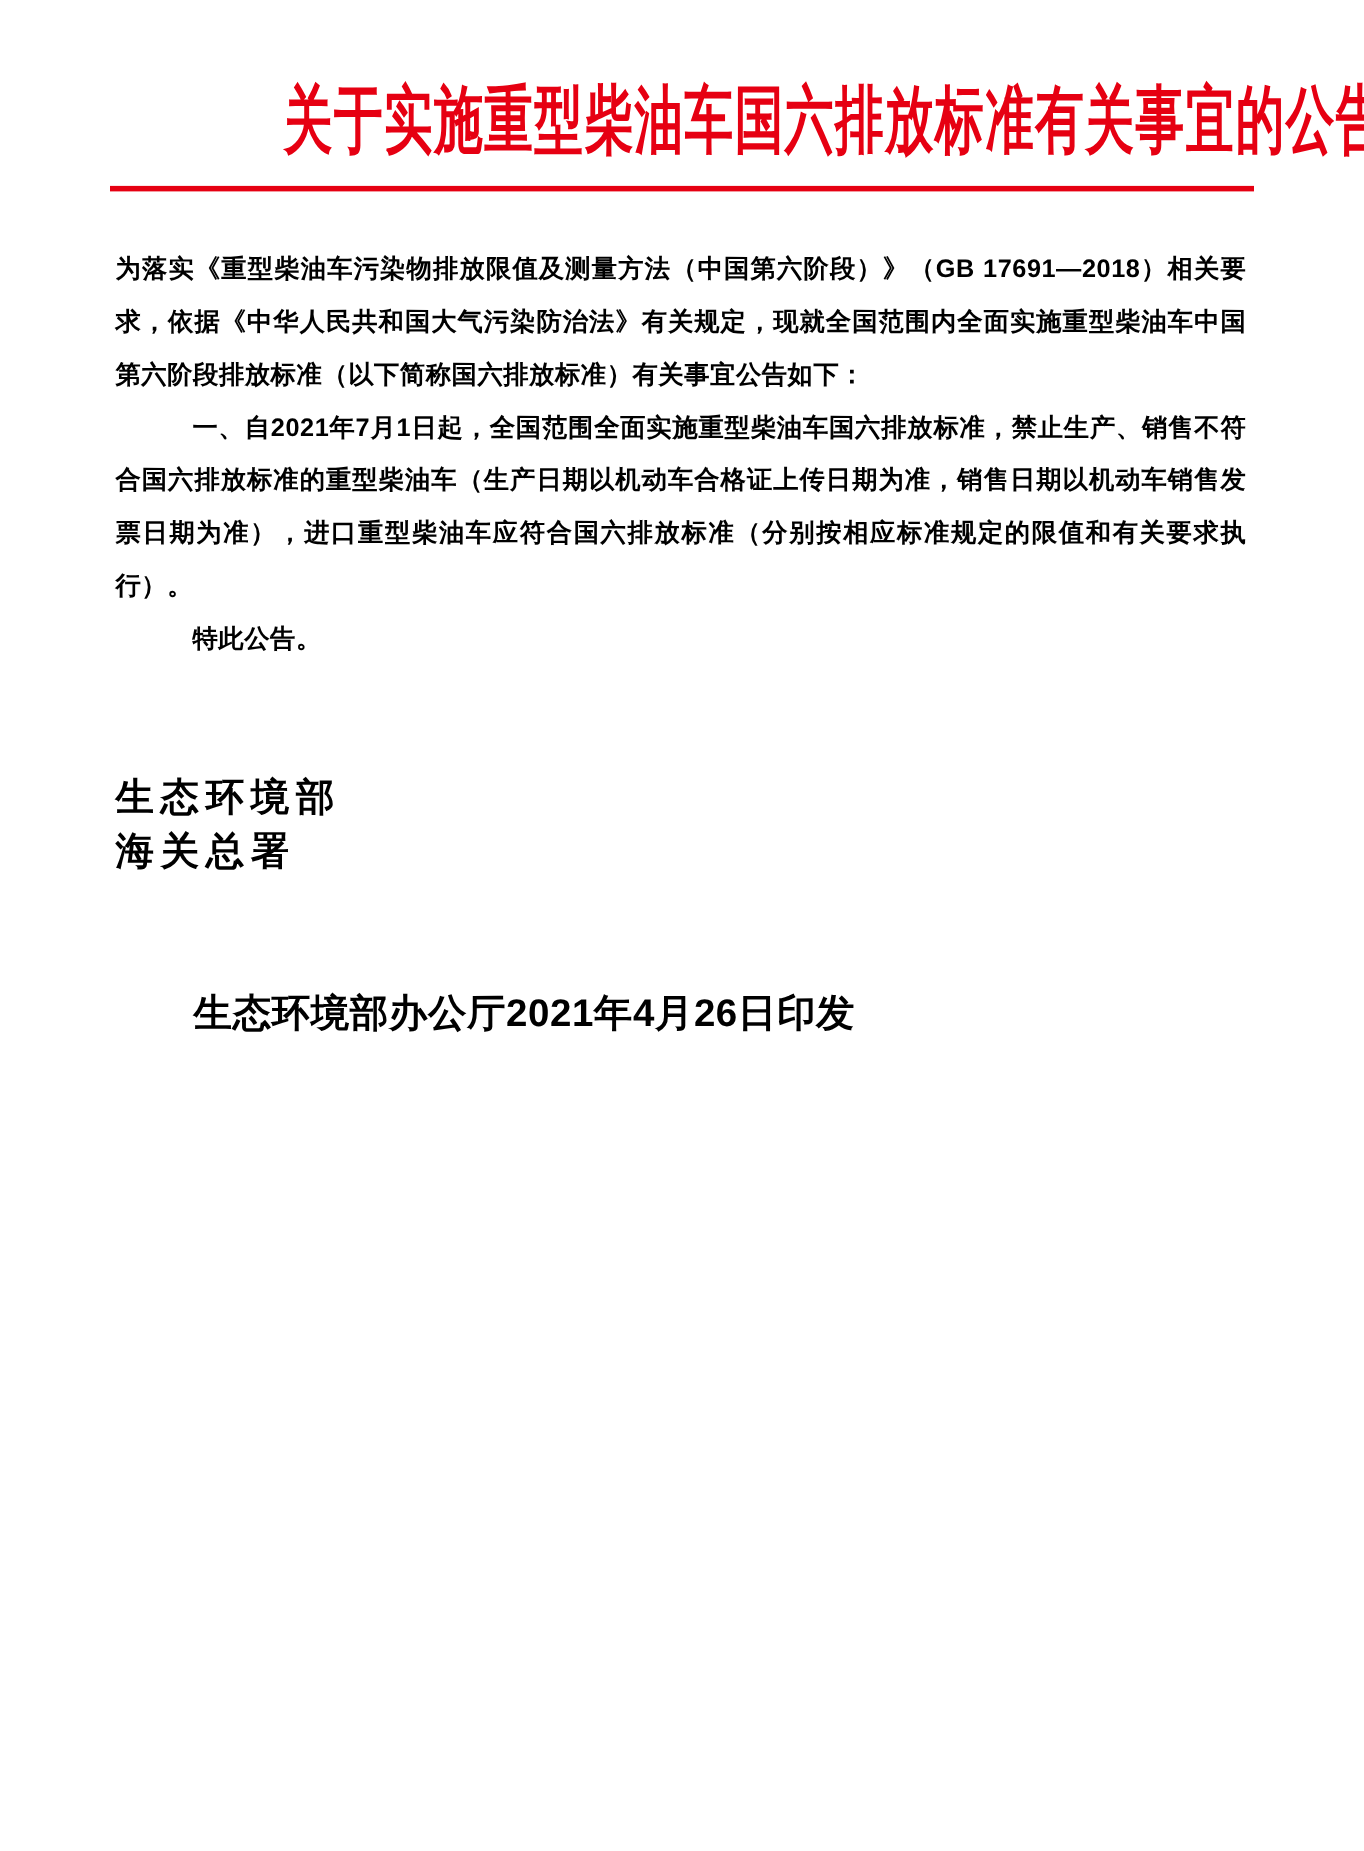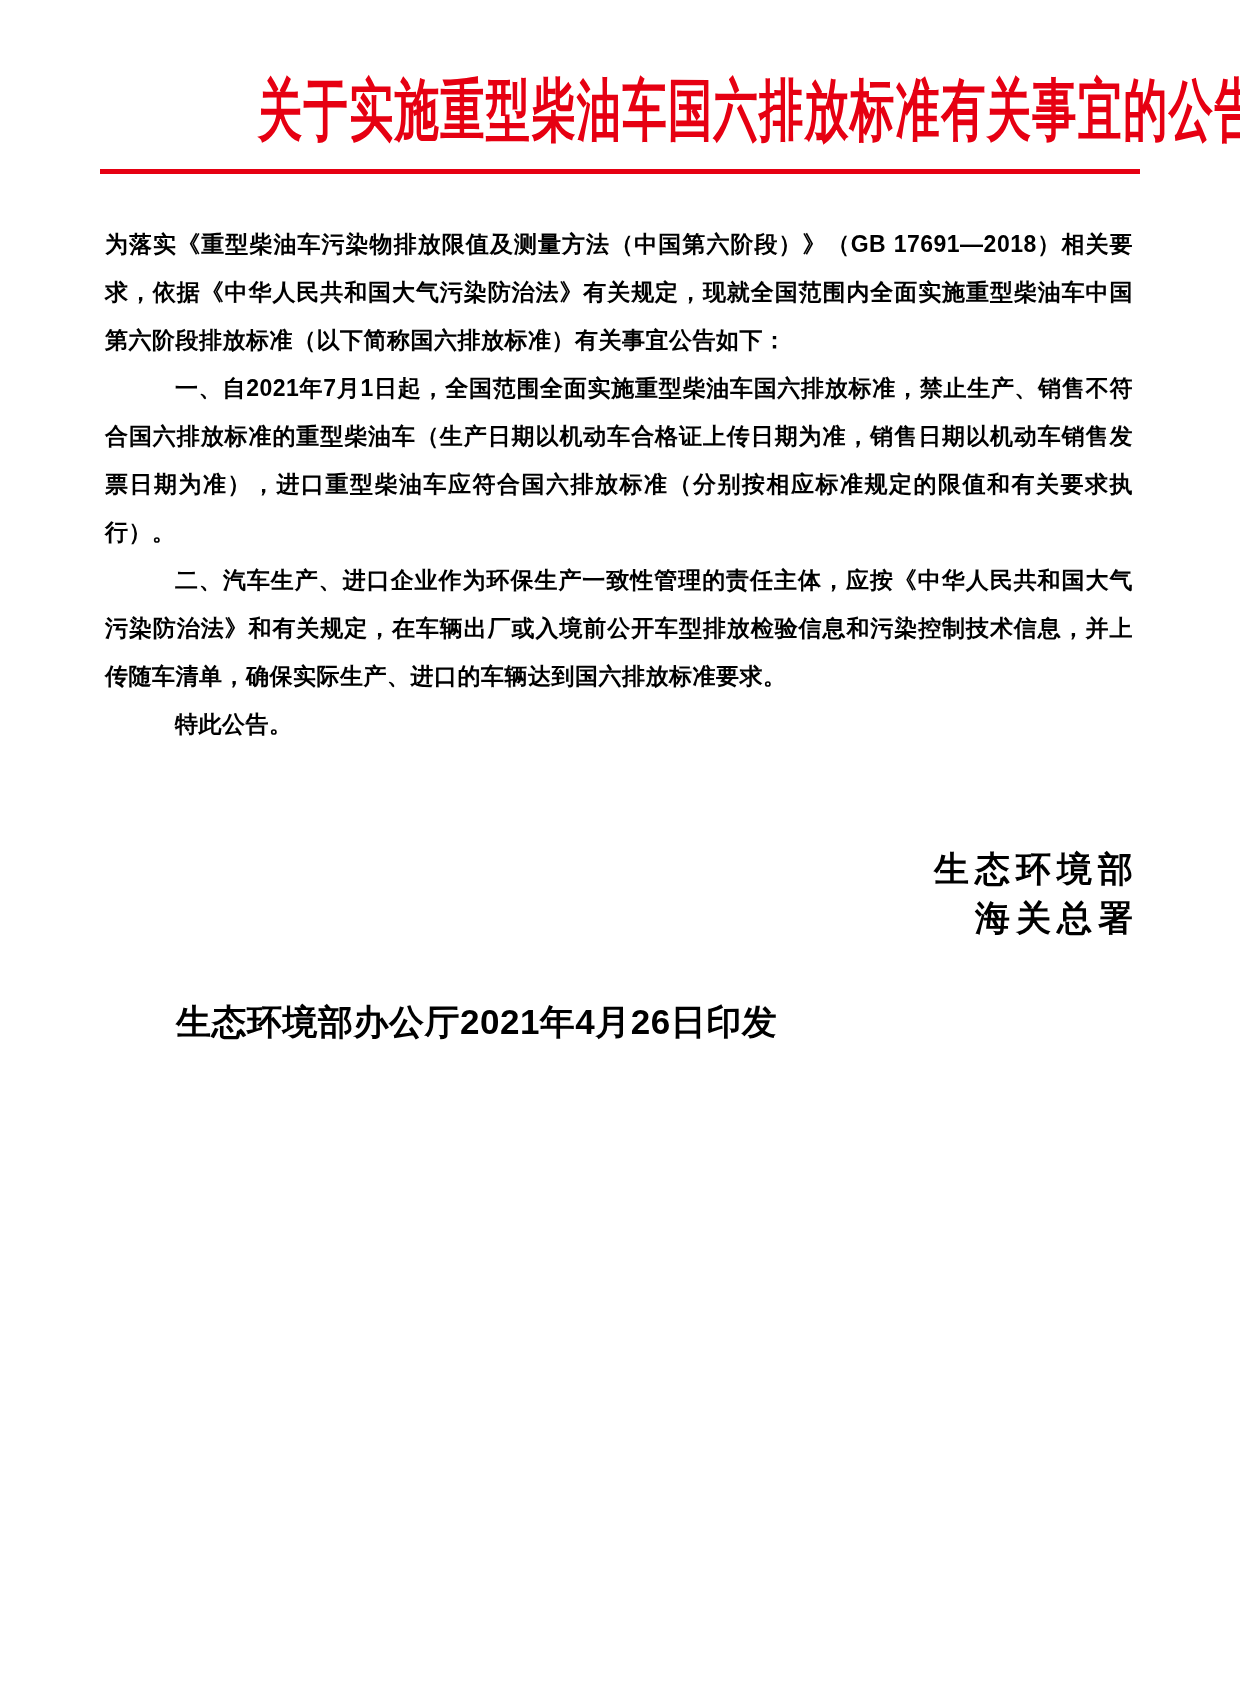--- a/index.html
+++ b/index.html
@@ -41,49 +41,48 @@
   }
   .content p {
     font-size: 23px;
     line-height: 48px;
     text-align: justify;
     letter-spacing: 0.5px;
   }
   .content p.indent { text-indent: 70px; }
   .signatures {
     margin: 96px 107px 0 105px;
-    text-align: right;
+    text-align: left;
     font-size: 35px;
     line-height: 49px;
   }
   .sig-org { letter-spacing: 6px; margin-right: -6px; }
   .sig-date { letter-spacing: 1px; }
   .footer-note {
-    margin: 56px 107px 0 105px;
+    margin: 100px 107px 0 105px;
     text-indent: 71px;
     font-size: 35px;
     line-height: 48px;
     letter-spacing: 0.5px;
   }
 </style>
 </head>
 <body>
 
 <div class="page">
 
   <div class="title-wrap">
     <span class="title-inner">关于实施重型柴油车国六排放标准有关事宜的公告</span>
   </div>
 
   <div class="title-divider"></div>
 
   <div class="content">
     <p>为落实《重型柴油车污染物排放限值及测量方法（中国第六阶段）》（GB 17691—2018）相关要求，依据《中华人民共和国大气污染防治法》有关规定，现就全国范围内全面实施重型柴油车中国第六阶段排放标准（以下简称国六排放标准）有关事宜公告如下：</p>
     <p class="indent">一、自2021年7月1日起，全国范围全面实施重型柴油车国六排放标准，禁止生产、销售不符合国六排放标准的重型柴油车（生产日期以机动车合格证上传日期为准，销售日期以机动车销售发票日期为准），进口重型柴油车应符合国六排放标准（分别按相应标准规定的限值和有关要求执行）。</p>
-    <p class="indent">二、汽车生产、进口企业作为环保生产一致性管理的责任主体，应按《中华人民共和国大气污染防治法》和有关规定，在车辆出厂或入境前公开车型排放检验信息和污染控制技术信息，并上传随车清单，确保实际生产、进口的车辆达到国六排放标准要求。</p>
     <p class="indent">特此公告。</p>
   </div>
 
   <div class="signatures">
     <div class="sig-org">生态环境部</div>
     <div class="sig-org">海关总署</div>
   </div>
 
   <div class="footer-note">生态环境部办公厅2021年4月26日印发</div>
 

